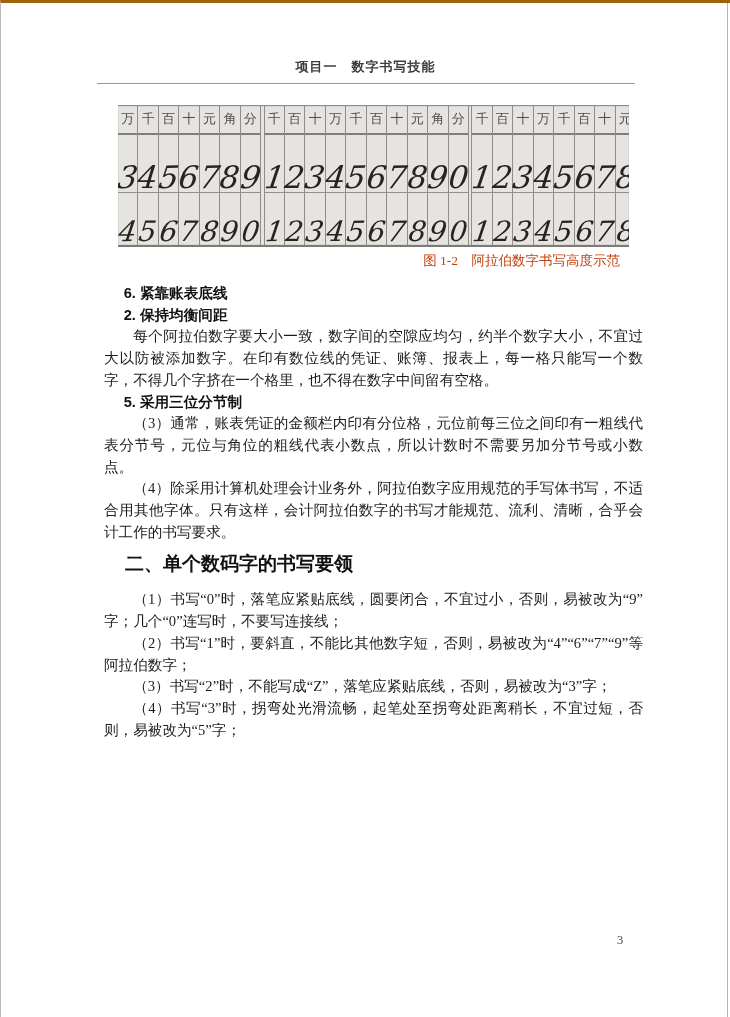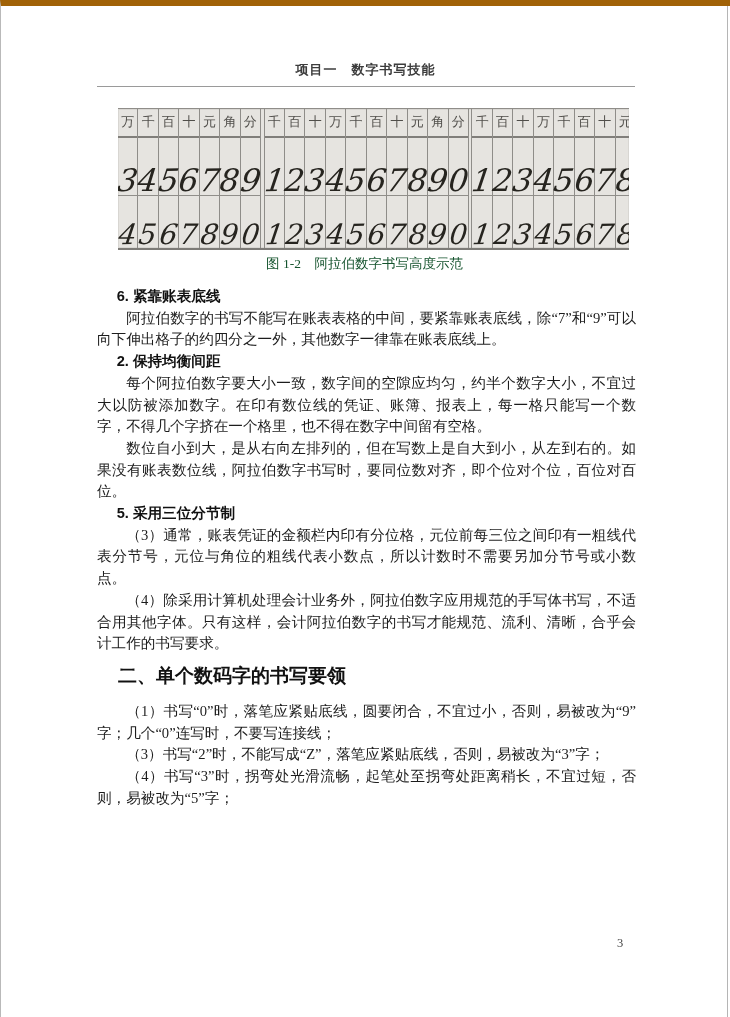--- a/index.html
+++ b/index.html
@@ -1,21 +1,21 @@
 <!DOCTYPE html>
 <html lang="zh"><head>
 <meta charset="utf-8">
 <style>
   html,body{margin:0;padding:0;background:#ffffff;}
   .page{
     position:relative;
     width:730px;height:1017px;
     background:#ffffff;
     border-left:1px solid #b9b9b9;
-    border-top:6px solid #a16207;
+    border-top:3px solid #a16207;
     box-sizing:border-box;
     overflow:hidden;
     font-family:"Liberation Serif","DejaVu Serif",serif;
     color:#1c1c1c;
   }
   .page::after{ 
     content:"";position:absolute;top:0;right:2px;width:1px;height:100%;
     background:#b5b5b5;
   }
   
@@ -58,27 +58,27 @@
     text-align:center;
     font-family:"DejaVu Serif",serif;font-style:italic;
     color:#26241f;
     transform:skewX(-6deg);
   }
   .d1 .digit{font-size:31px;}
   .d2 .digit{font-size:28px;}
   .col:nth-child(odd) .digit{transform:skewX(-9deg) rotate(-1deg);}
   figcaption{
     margin-top:5px;width:100%;
-    text-align:center;
-    font-size:13.5px;color:#14532d;
+    text-align:right;
+    font-size:13.5px;color:#c2410c;
     transform:translateX(-9px);
   }
   
   .content{
-    position:absolute;top:280px;left:96px;width:539px;
+    position:absolute;top:280px;left:103px;width:539px;
     font-size:14.6px;line-height:21.7px;
     text-align:justify;
   }
   .content p,.content h2{margin:0;padding:0;}
   p.para{text-indent:2em;}
   p.heading{
     text-indent:1.35em;
     font-family:"Liberation Sans","DejaVu Sans",sans-serif;
     font-weight:bold;font-size:14.6px;color:#111111;
   }
@@ -335,28 +335,27 @@
               <span class="digit">8</span>
             </div>
           </div>
         </div>
       </div>
     <figcaption>图 1-2　阿拉伯数字书写高度示范</figcaption>
   </figure>
 
   <main class="content" id="content">
       <p class="heading">6. 紧靠账表底线</p>
-      <p class="para">阿拉伯数字的书写不能写在账表表格的中间，要紧靠账表底线，除“7”和“9”可以向下伸出格子的约四分之一外，其他数字一律靠在账表底线上。</p>
       <p class="heading">2. 保持均衡间距</p>
       <p class="para">每个阿拉伯数字要大小一致，数字间的空隙应均匀，约半个数字大小，不宜过大以防被添加数字。在印有数位线的凭证、账簿、报表上，每一格只能写一个数字，不得几个字挤在一个格里，也不得在数字中间留有空格。</p>
-      <p class="para">数位自小到大，是从右向左排列的，但在写数上是自大到小，从左到右的。如果没有账表数位线，阿拉伯数字书写时，要同位数对齐，即个位对个位，百位对百位。</p>
       <p class="heading">5. 采用三位分节制</p>
       <p class="para">（3）通常，账表凭证的金额栏内印有分位格，元位前每三位之间印有一粗线代表分节号，元位与角位的粗线代表小数点，所以计数时不需要另加分节号或小数点。</p>
       <p class="para">（4）除采用计算机处理会计业务外，阿拉伯数字应用规范的手写体书写，不适合用其他字体。只有这样，会计阿拉伯数字的书写才能规范、流利、清晰，合乎会计工作的书写要求。</p>
       <h2 class="section_heading">二、单个数码字的书写要领</h2>
       <p class="para">（1）书写“0”时，落笔应紧贴底线，圆要闭合，不宜过小，否则，易被改为“9”字；几个“0”连写时，不要写连接线；</p>
+      <p class="para">（2）书写“1”时，要斜直，不能比其他数字短，否则，易被改为“4”“6”“7”“9”等阿拉伯数字；</p>
       <p class="para">（3）书写“2”时，不能写成“Z”，落笔应紧贴底线，否则，易被改为“3”字；</p>
       <p class="para">（4）书写“3”时，拐弯处光滑流畅，起笔处至拐弯处距离稍长，不宜过短，否则，易被改为“5”字；</p>
     </main>
 
   <div class="page-num">3</div>
 
 </div>
 
 </body></html>

